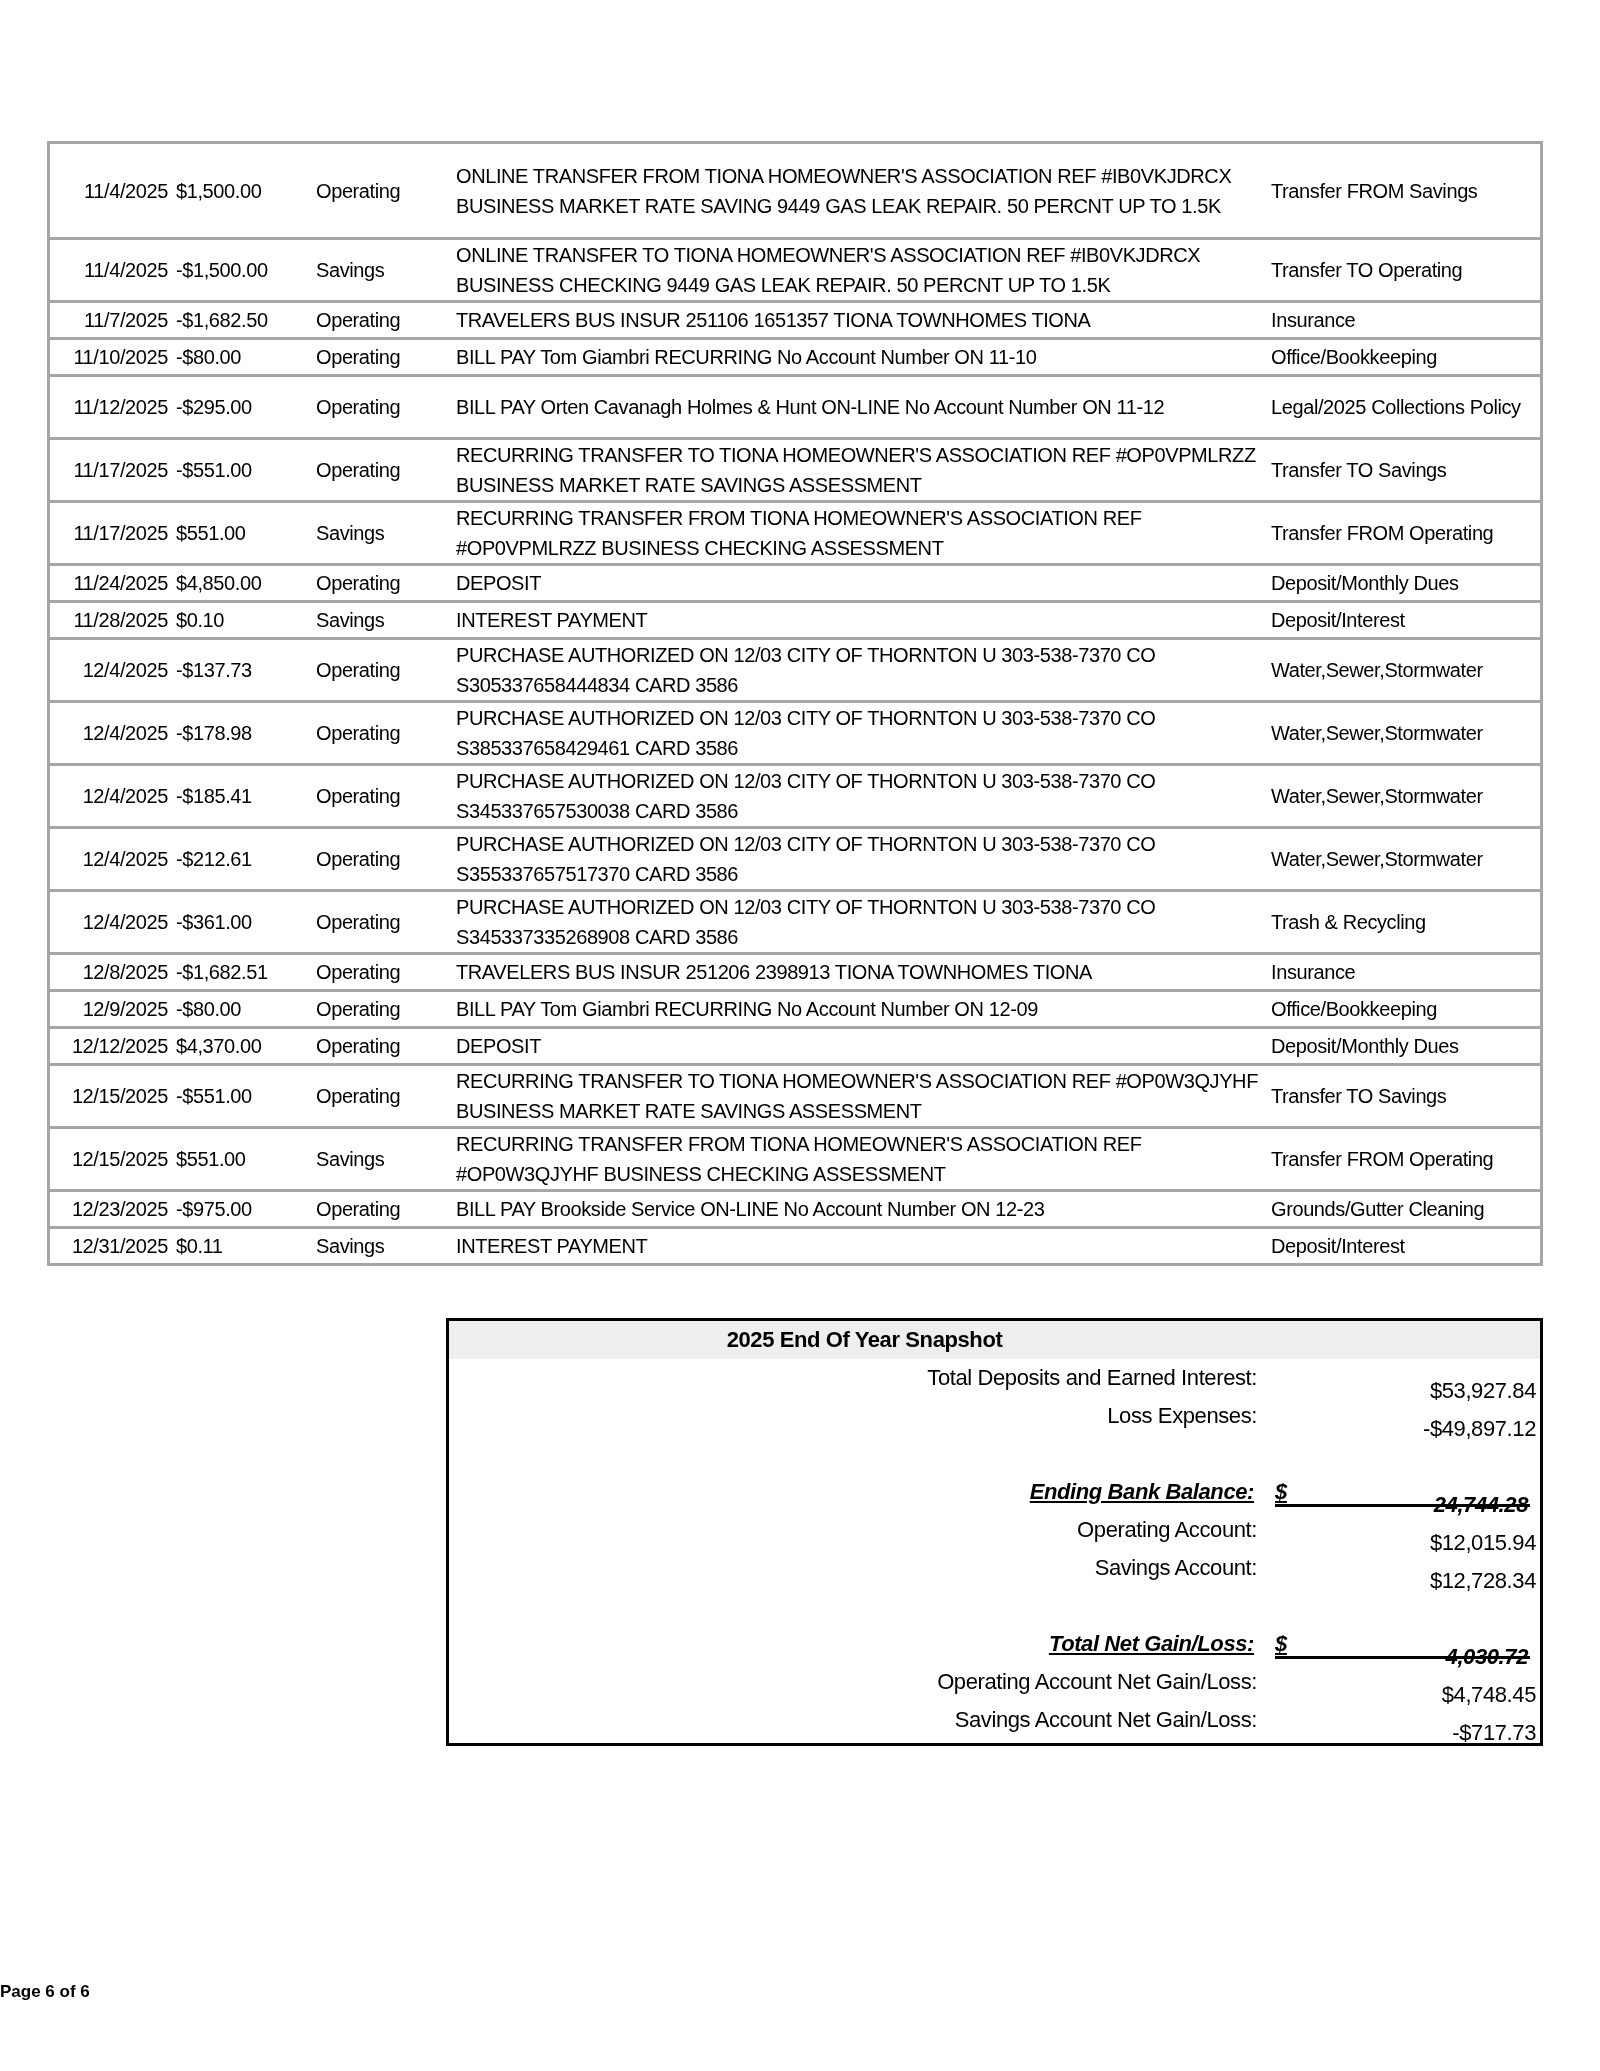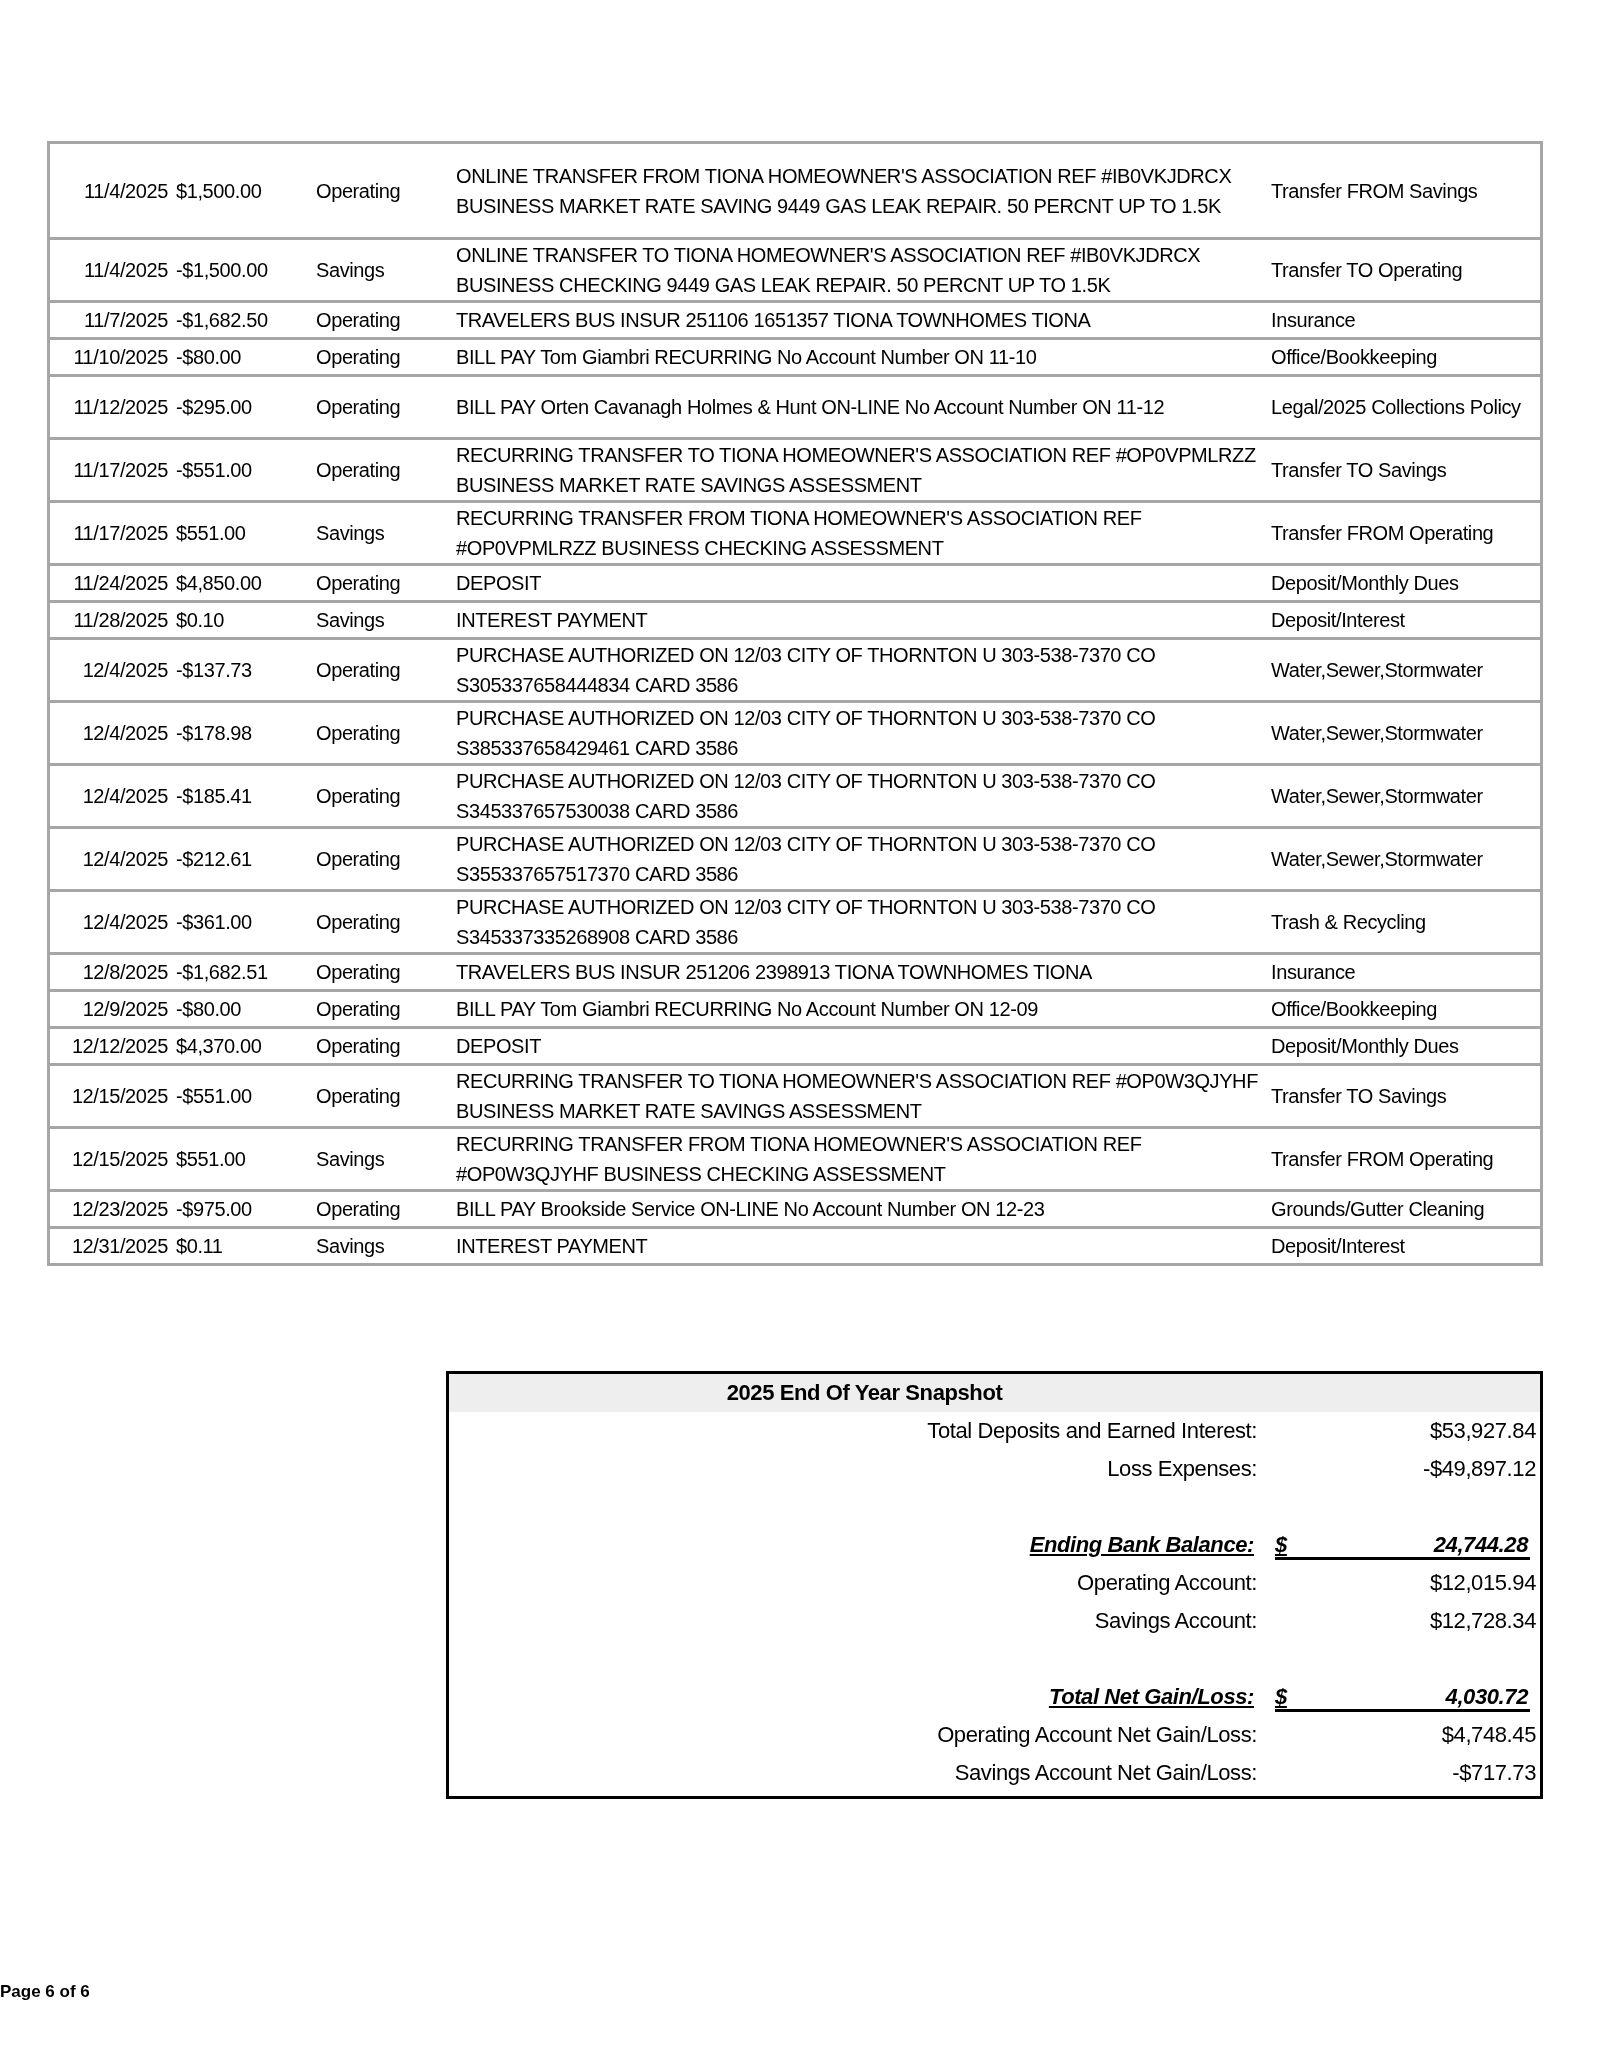--- a/index.html
+++ b/index.html
@@ -25,31 +25,31 @@
   .c-date { width: 114px; text-align: right; }
   .c-amt  { width: 132px; }
   .c-acct { width: 132px; }
   .c-desc { width: 807px; white-space: normal !important; }
   .c-cat  { white-space: normal !important; }
   tr.h1 { height: 37px; }
   tr.h2 { height: 63px; }
   tr.hbig { height: 96px; }
 
   .snapshot {
-    position: absolute; left: 446px; top: 1371px; width: 1091px; height: 422px;
+    position: absolute; left: 446px; top: 1318px; width: 1091px; height: 422px;
     border: 3px solid #000; font-size: 22px; letter-spacing: -0.4px;
   }
   .snap-title {
     height: 38px; background: #eeeeee; text-align: center; font-weight: bold;
     line-height: 38px; padding-right: 260px;
   }
   .snap-row { position: relative; height: 38px; line-height: 38px; }
   .snap-label { position: absolute; right: 283px; text-align: right; white-space: nowrap; }
   .snap-dollar { position: absolute; left: 826px; font-weight: bold; font-style: italic; text-decoration: underline; }
-  .snap-value { position: absolute; right: 4px; text-align: right; white-space: nowrap; }
+  .snap-value { position: absolute; right: 4px; text-align: right; white-space: nowrap; margin-top: 13px; }
   .snap-row.em .snap-label { font-weight: bold; font-style: italic; text-decoration: underline; right: 286px; }
   .snap-row.em .snap-value { font-weight: bold; font-style: italic; right: 12px; }
   .snap-row.em .snap-underline {
     position: absolute; left: 826px; right: 10px; bottom: 4px; border-bottom: 3px solid #000;
   }
   .footer {
     position: absolute; top: 1982px; left: 0; width: 1600px; text-align: left;
     font-size: 17px; font-weight: bold;
   }
 </style>

